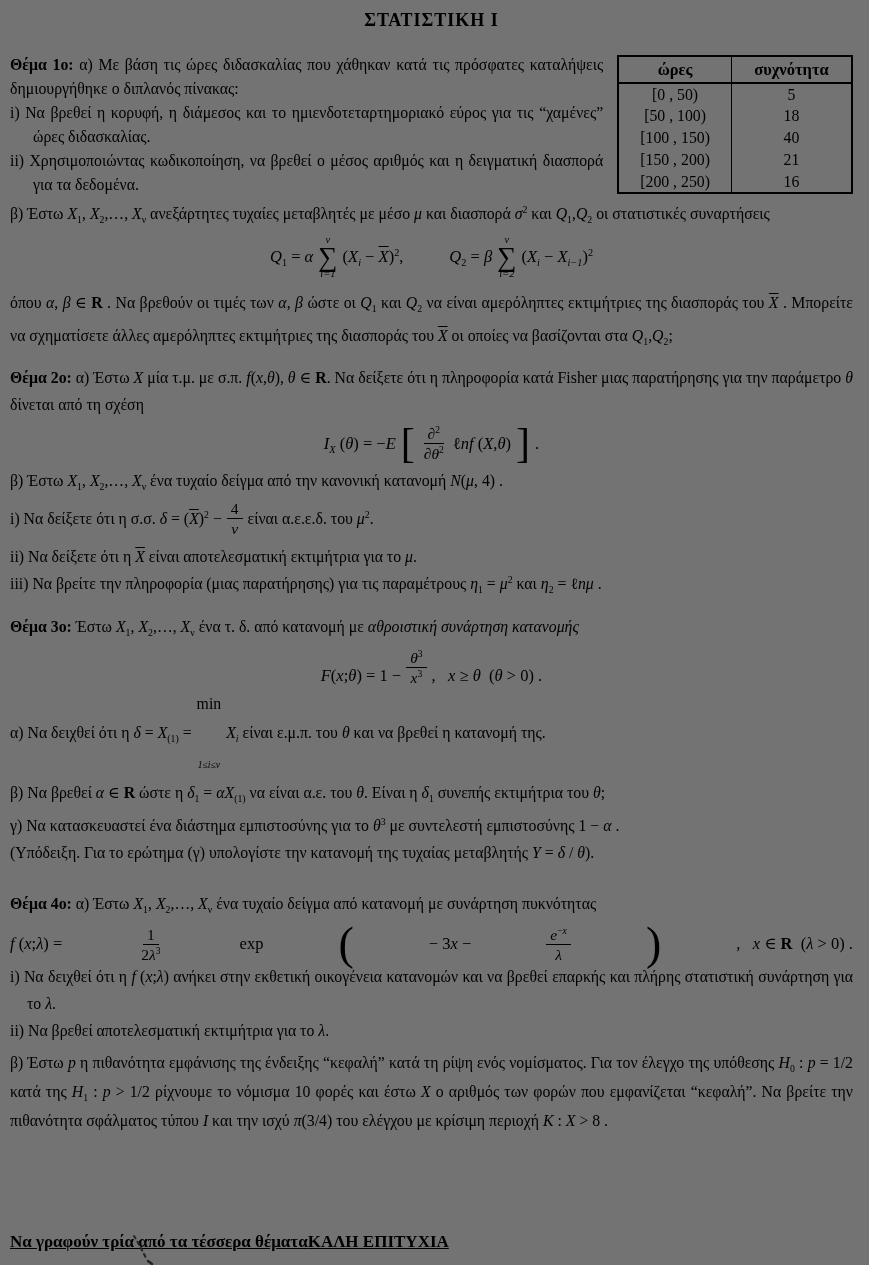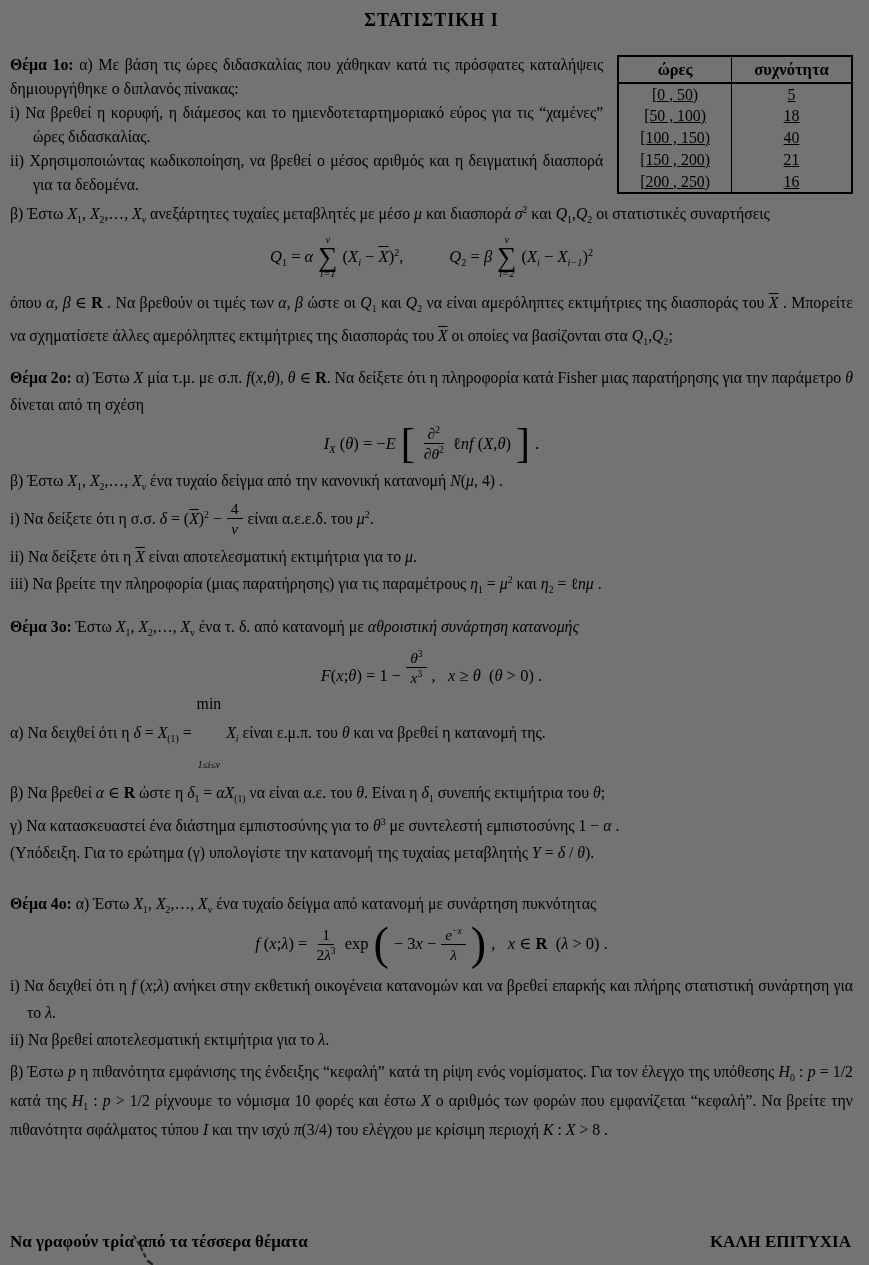--- a/index.html
+++ b/index.html
@@ -20,21 +20,21 @@
   sup,sub { font-size:.62em; line-height:0; }
   .ol { text-decoration:overline; }
 
   
   .sec1 { margin-top:22px; }
   .t1top { display:flex; gap:14px; }
   .t1text { width:604px; }
   table.freq { border-collapse:collapse; border:2.5px solid #000; width:240px; align-self:flex-start; margin-top:2px; }
   .freq th { border-bottom:2px solid #000; font-weight:bold; font-size:16.5px; padding:3px 2px 2px; text-align:center; }
   .freq th + th, .freq td + td { border-left:1.5px solid #000; }
-  .freq td { text-align:center; font-size:15.8px; height:22px; padding:0 2px;text-decoration:underline; }
+  .freq td { text-align:center; font-size:15.8px; height:22px; padding:0 2px; }
 
   .lh33 { line-height:33px; }
   .lh29 { line-height:29px; }
   .lh27 { line-height:27px; }
 
   
   .formula { display:flex; justify-content:center; align-items:center; gap:5px; font-size:16.5px; }
   .sumop { display:inline-flex; flex-direction:column; align-items:center; line-height:1; }
   .sumop .lim { font-size:10.5px; font-style:italic; line-height:1.1; }
   .sumop .sig { font-size:27px; line-height:.85; }
@@ -47,25 +47,25 @@
   .minop .under { font-size:9.5px; font-style:italic; line-height:1.1; }
   .mathline { display:flex; align-items:center; gap:5px; font-size:15.8px; }
   .fgap { width:36px; }
 
   .fA { margin:4px 0 6px; }
   .sec2 { margin-top:12px; }
   .fB { margin:7px 0 5px; }
   .sec3 { margin-top:16px; }
   .fC { margin:9px 0 10px;align-items:flex-end; }
   .sec4 { margin-top:24px; }
-  .fD { margin:9px 0 9px; }
+  .fD { margin:9px 0 0;justify-content:space-between; }
   .mt4 { margin-top:4px; } .mt6 { margin-top:6px; } .mt8 { margin-top:8px; }
 
   
-  .footer { position:absolute; left:10px; right:18px; top:1232px; display:flex; justify-content:space-between; align-items:baseline; }
+  .footer { position:absolute; left:10px; right:18px; top:1232px; display:flex; align-items:baseline;text-decoration:underline; }
   .footer b { font-size:17px; }
   .scribble { position:absolute; left:128px; top:1234px; }
 </style>
 </head>
 <body>
 
 <div class="page">
 
   <div class="hdr">
     <div class="title">ΣΤΑΤΙΣΤΙΚΗ  Ι</div>

